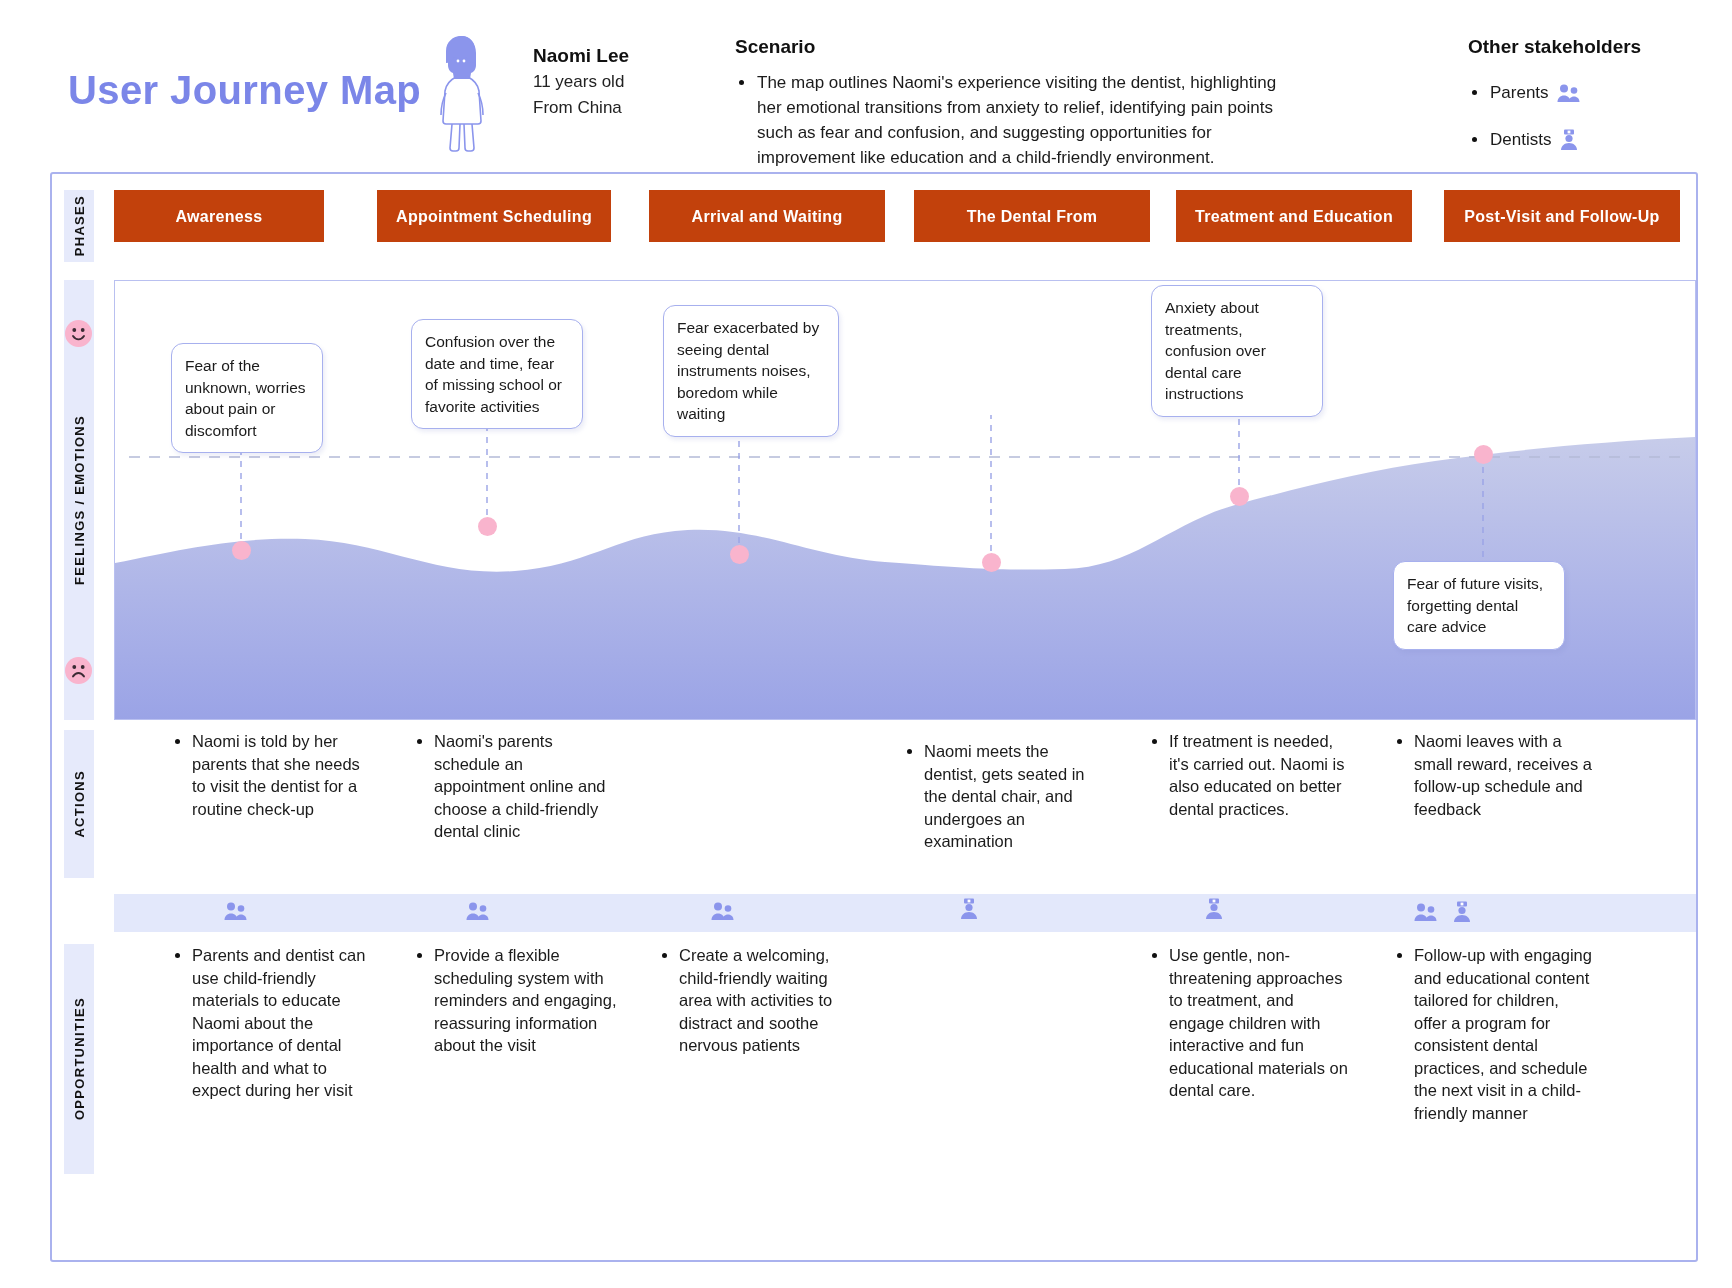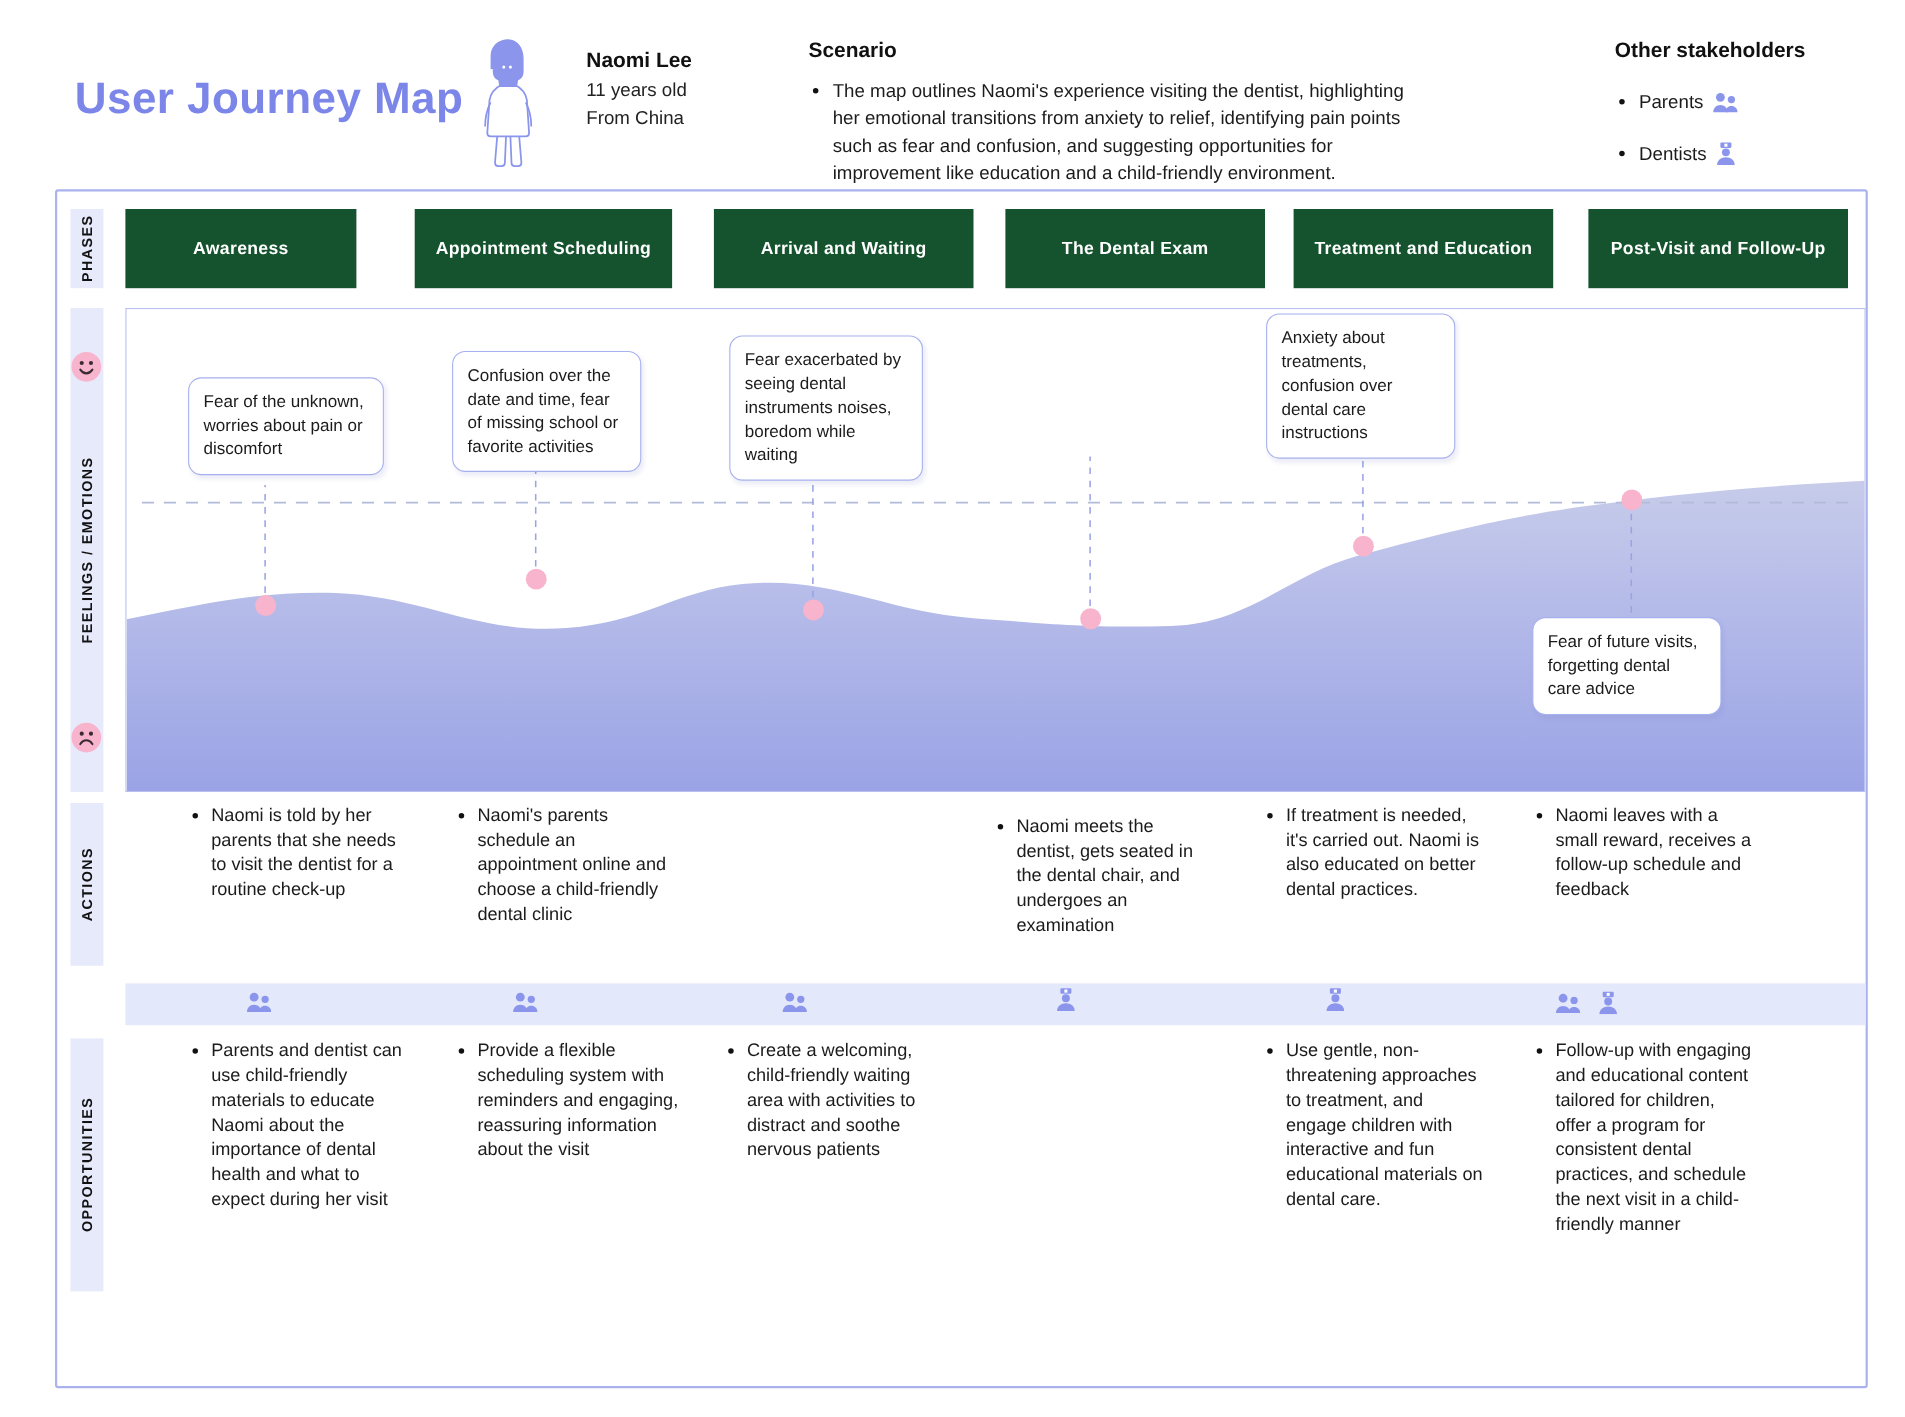--- a/index.html
+++ b/index.html
@@ -106,22 +106,22 @@
     letter-spacing: 1.3px;
     color: #111;
     white-space: nowrap;
   }
 
   
   .phase-row { position: absolute; left: 0; top: 16px; width: 1644px; height: 78px; }
   .phase-chip {
     position: absolute;
     top: 0;
-    height: 72px;
-    background: #14532d;
+    height: 52px;
+    background: #c2410c;
     display: flex;
     align-items: center;
     justify-content: center;
     text-align: center;
     color: #ffffff;
     font-size: 16px;
     font-weight: bold;
     line-height: 21px;
     padding: 0 8px;
     letter-spacing: 0.3px;
@@ -263,21 +263,21 @@
 
 <div class="frame">
 
   <div class="vlabel" style="left:12px; top:16px; width:30px; height:72px;">
     <span>PHASES</span>
   </div>
   <div class="phase-row">
     <div class="phase-chip" style="left:62px; width:210px;">Awareness</div>
     <div class="phase-chip" style="left:325px; width:234px;">Appointment Scheduling</div>
     <div class="phase-chip" style="left:597px; width:236px;">Arrival and Waiting</div>
-    <div class="phase-chip" style="left:862px; width:236px;">The Dental Exam</div>
+    <div class="phase-chip" style="left:862px; width:236px;">The Dental From</div>
     <div class="phase-chip" style="left:1124px; width:236px;">Treatment and Education</div>
     <div class="phase-chip" style="left:1392px; width:236px;">Post-Visit and Follow-Up</div>
   </div>
 
   <div class="vlabel" style="left:12px; top:106px; width:30px; height:440px;">
     <span>FEELINGS / EMOTIONS</span>
   </div>
   <div class="face" style="left:13px; top:146px;">
     <svg width="27" height="27" viewBox="0 0 27 27">
         <circle cx="9.3" cy="10" r="1.9" fill="#3a2a33"></circle>
@@ -315,21 +315,21 @@
       <line x1="1368" y1="174" x2="1368" y2="282" stroke="#9aa3e6" stroke-width="1.4" stroke-dasharray="6 6"></line>
     </svg>
 
     <div class="dot" style="left:117px; top:260px;"></div>
     <div class="dot" style="left:363px; top:236px;"></div>
     <div class="dot" style="left:615px; top:264px;"></div>
     <div class="dot" style="left:867px; top:272px;"></div>
     <div class="dot" style="left:1115px; top:206px;"></div>
     <div class="dot" style="left:1359px; top:164px;"></div>
 
-    <div class="callout" style="left:56px; top:62px; width:178px;">Fear of the unknown, worries about pain or discomfort</div>
+    <div class="callout" style="left:56px; top:62px; width:152px;">Fear of the unknown, worries about pain or discomfort</div>
     <div class="callout" style="left:296px; top:38px; width:172px;">Confusion over the date and time, fear of missing school or favorite activities</div>
     <div class="callout" style="left:548px; top:24px; width:176px;">Fear exacerbated by seeing dental instruments noises, boredom while waiting</div>
     <div class="callout" style="left:1036px; top:4px; width:172px;">Anxiety about treatments, confusion over dental care instructions</div>
     <div class="callout" style="left:1278px; top:280px; width:172px;">Fear of future visits, forgetting dental care advice</div>
   </div>
 
   <div class="vlabel" style="left:12px; top:556px; width:30px; height:148px;">
     <span>ACTIONS</span>
   </div>
   <div class="content-row" style="top:556px; height:150px;">

